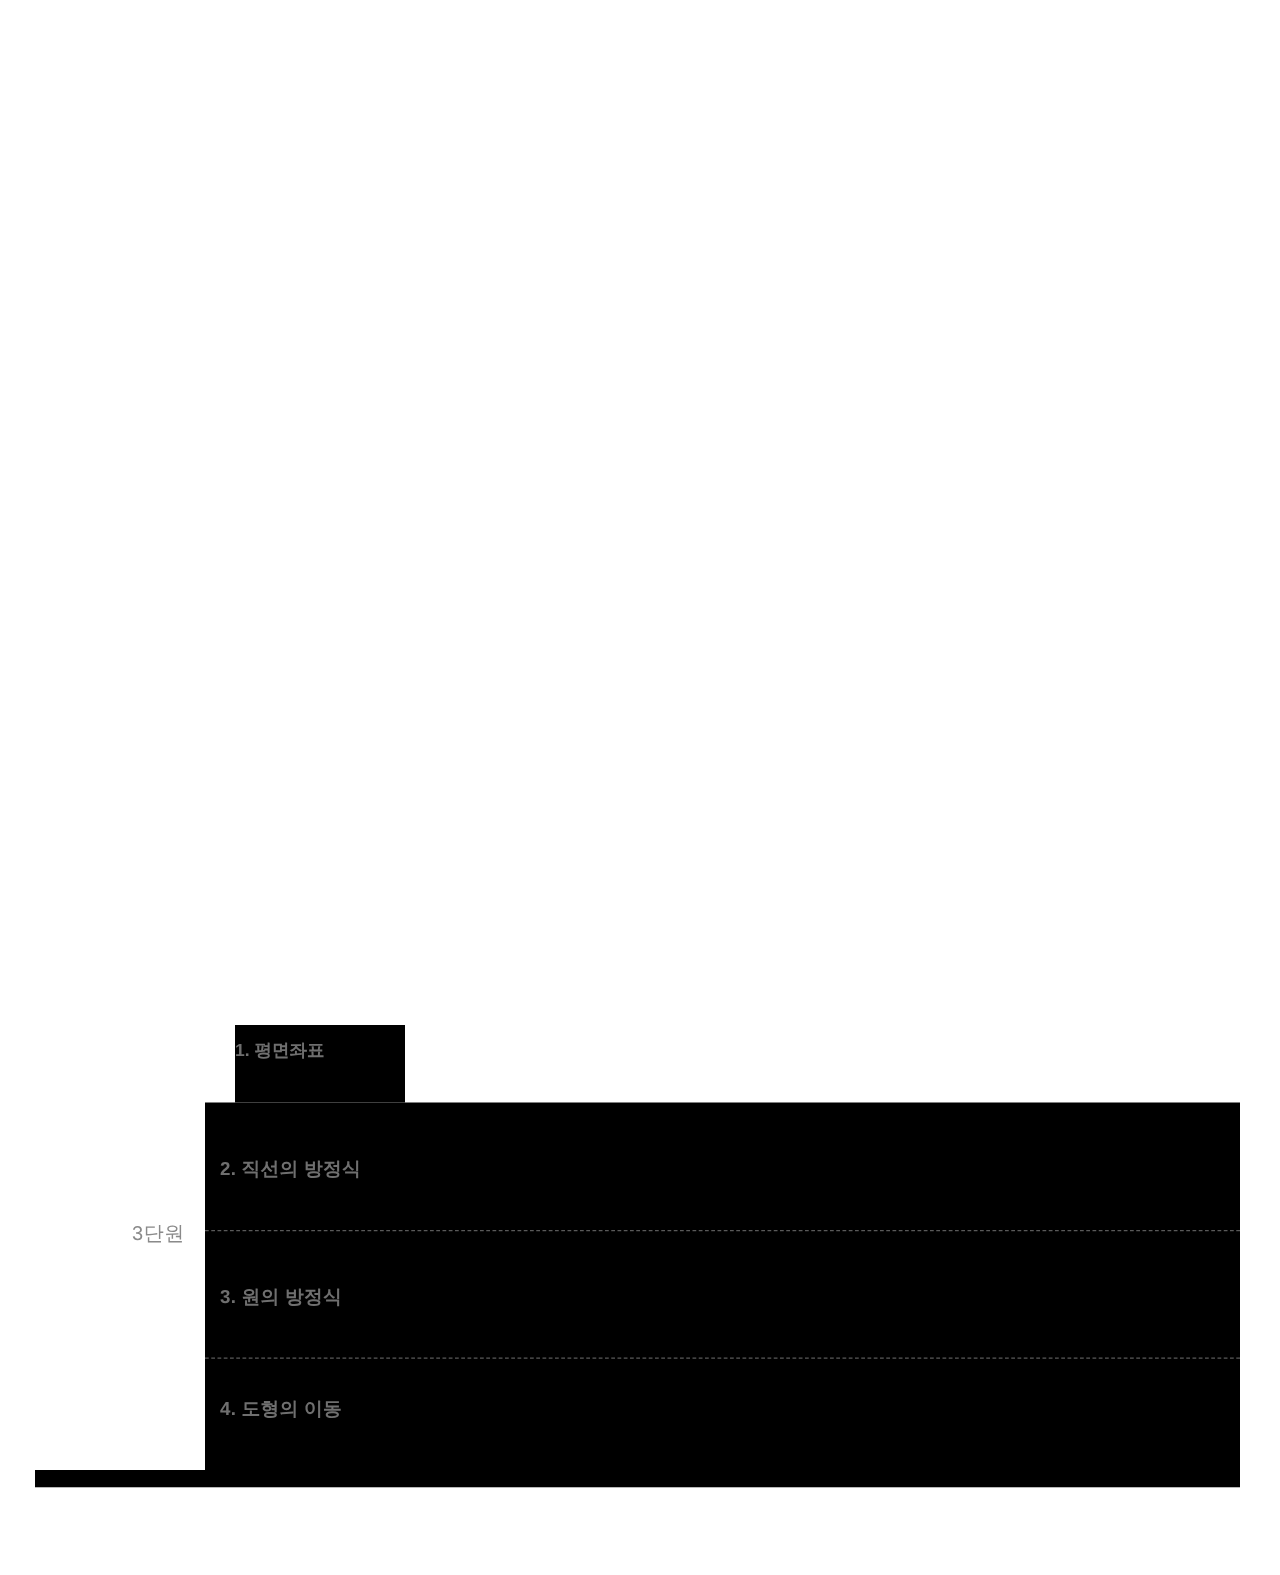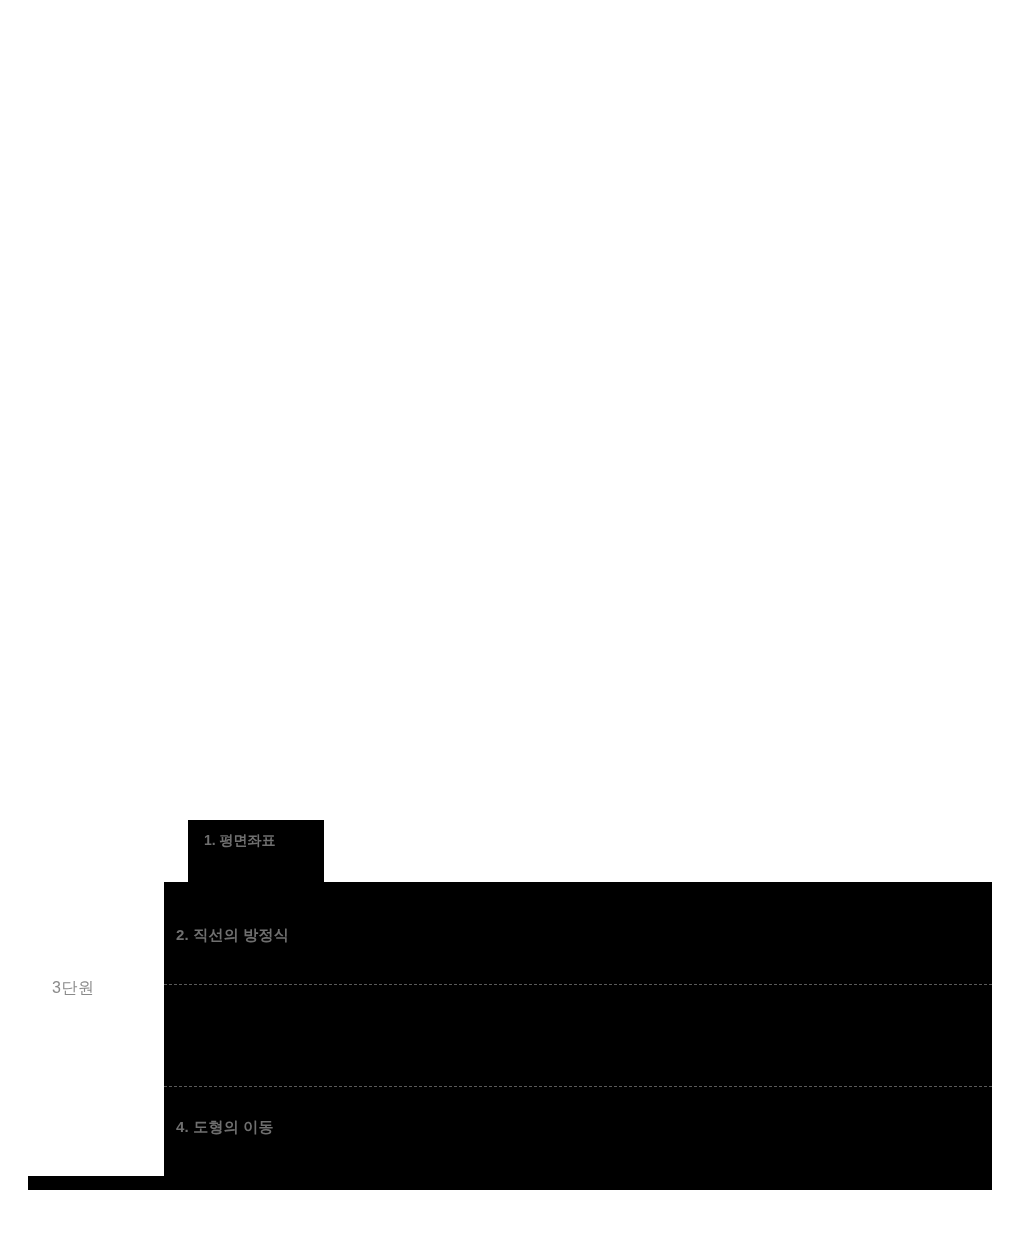--- a/index.html
+++ b/index.html
@@ -31,21 +31,21 @@
     height: 820px;
     background: #ffffff;
   }
 
   
   .unit-label {
     position: absolute;
     left: 52px;
     top: 978px;
     width: 96px;
-    text-align: left;
+    text-align: right;
     font-size: 16px;
     color: #8a8a8a;
     letter-spacing: 0.5px;
     line-height: 20px;
     white-space: nowrap;
   }
 
   
   .panel {
     position: absolute;
@@ -63,21 +63,21 @@
     top: 820px;
     width: 136px;
     height: 62px;
     background: #000000;
   }
   .tab-top .tab-text {
     position: absolute;
     left: 0px;
     top: 12px;
     width: 138px;
-    padding-left: 16px;
+    padding-left: 0px;
     font-size: 14px;
     font-weight: bold;
     color: #6f6f6f;
     white-space: nowrap;
   }
 
   
   .chapter-row {
     position: absolute;
     left: 0;
@@ -143,20 +143,23 @@
     <div class="tab-text">1. 평면좌표</div>
   </div>
 
   <div class="panel">
 
     <div class="chapter-row" style="top:0px;">
       <div class="row-label">2. 직선의 방정식</div>
     </div>
     <div class="row-sep" style="top:102px;"></div>
 
+    <div class="chapter-row" style="top:102px;">
+      <div class="row-label">3. 원의 방정식</div>
+    </div>
     <div class="row-sep" style="top:204px;"></div>
 
     <div class="chapter-row" style="top:192px;">
       <div class="row-label">4. 도형의 이동</div>
     </div>
 
   </div>
 
   <div class="bottom-bar-shadow"></div>
   <div class="bottom-bar"></div>

